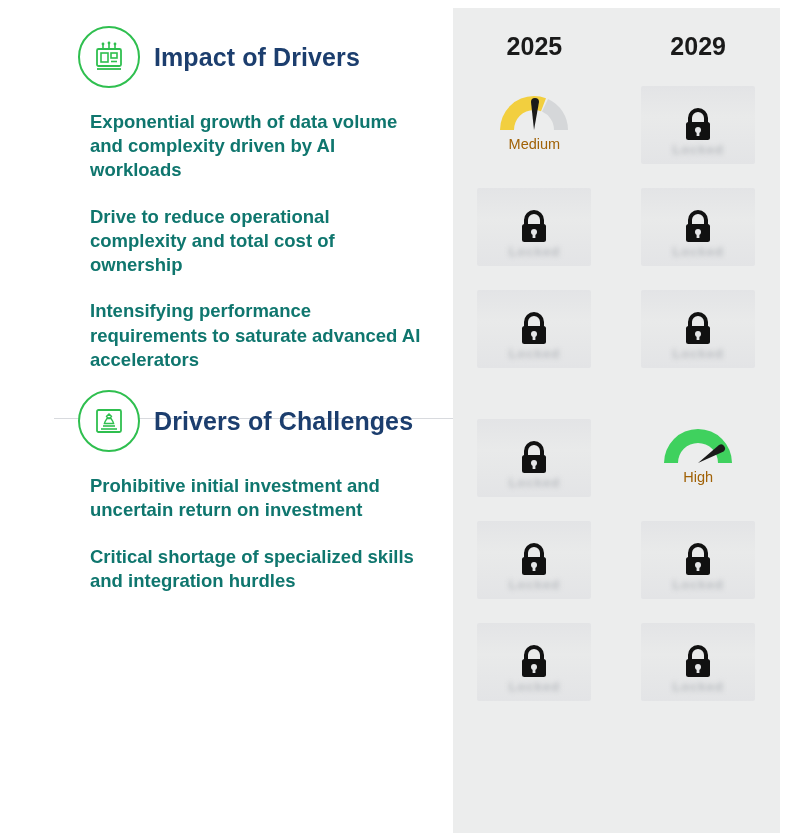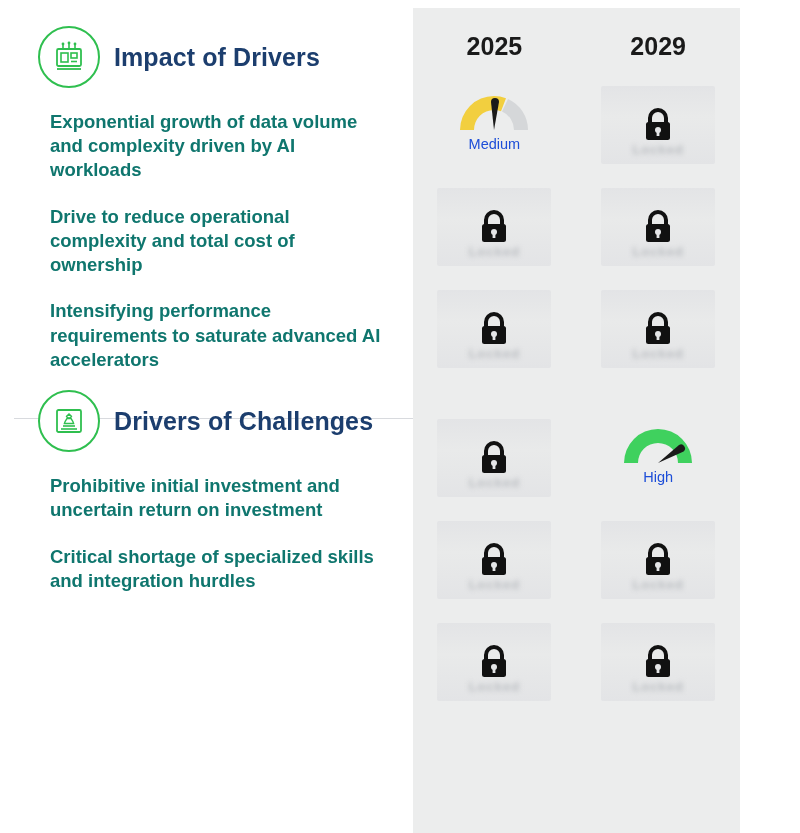--- a/index.html
+++ b/index.html
@@ -11,20 +11,21 @@
     height: 833px;
     background: #ffffff;
     font-family: "Liberation Sans", sans-serif;
     overflow: hidden;
   }
   .page {
     position: relative;
     width: 740px;
     height: 833px;
     display: flex;
+    padding-left: 40px;
   }
   
   .left-col {
     width: 446px;
     height: 833px;
     background: #ffffff;
     position: relative;
     box-sizing: border-box;
   }
   .section {
@@ -138,21 +139,21 @@
     width: 114px;
     height: 78px;
     position: relative;
     display: flex;
     flex-direction: column;
     align-items: center;
     justify-content: flex-start;
   }
   .gauge-label {
     font-size: 14.5px;
-    color: #1d4ed8;
+    color: #a16207;
     margin-top: 2px;
     text-align: center;
   }
 </style>
 </head>
 <body>
 
 <div class="page">
 
   <div class="left-col">

